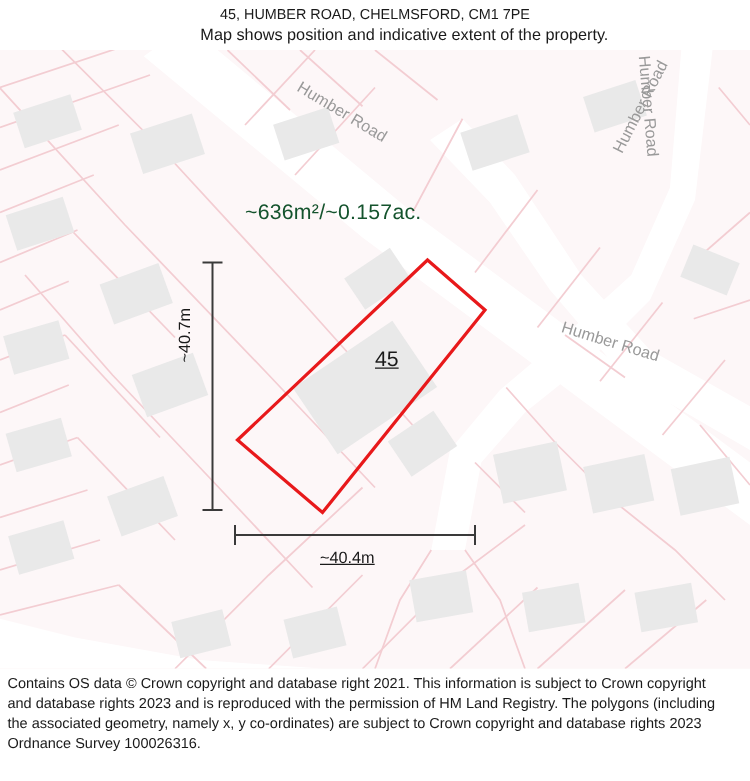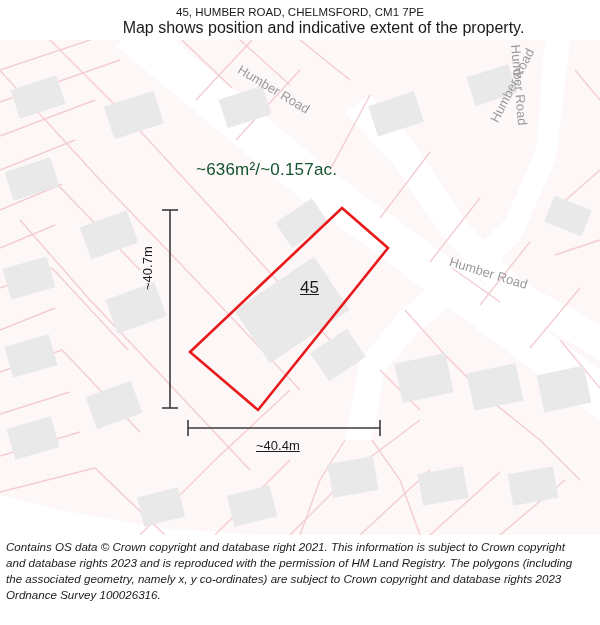--- a/index.html
+++ b/index.html
@@ -29,21 +29,21 @@
     text-align: center;
     padding-top: 5px;
     box-sizing: border-box;
   }
   .header-title {
     font-size: 11.5px;
     line-height: 15px;
     color: #1a1a1a;
   }
   .header-sub {
-    font-size: 16px;
+    font-size: 13px;
     line-height: 15px;
     color: #1a1a1a;
     margin-left: 47px;
   }
   
   .map {
     position: absolute;
     left: 0;
     top: 40px;
     width: 600px;
@@ -103,21 +103,20 @@
   #road-4 { left: 452px; top: 214px; transform: rotate(17deg); transform-origin: left top; }
   
   .footer {
     position: absolute;
     left: 0;
     top: 535px;
     width: 600px;
     height: 90px;
     padding: 4px 20px 0 6px;
     box-sizing: border-box;
-    font-style: italic;
   }
   .footer p {
     margin: 0;
     font-size: 11.6px;
     line-height: 16px;
     color: #1a1a1a;
   }
 </style>
 </head>
 <body>

